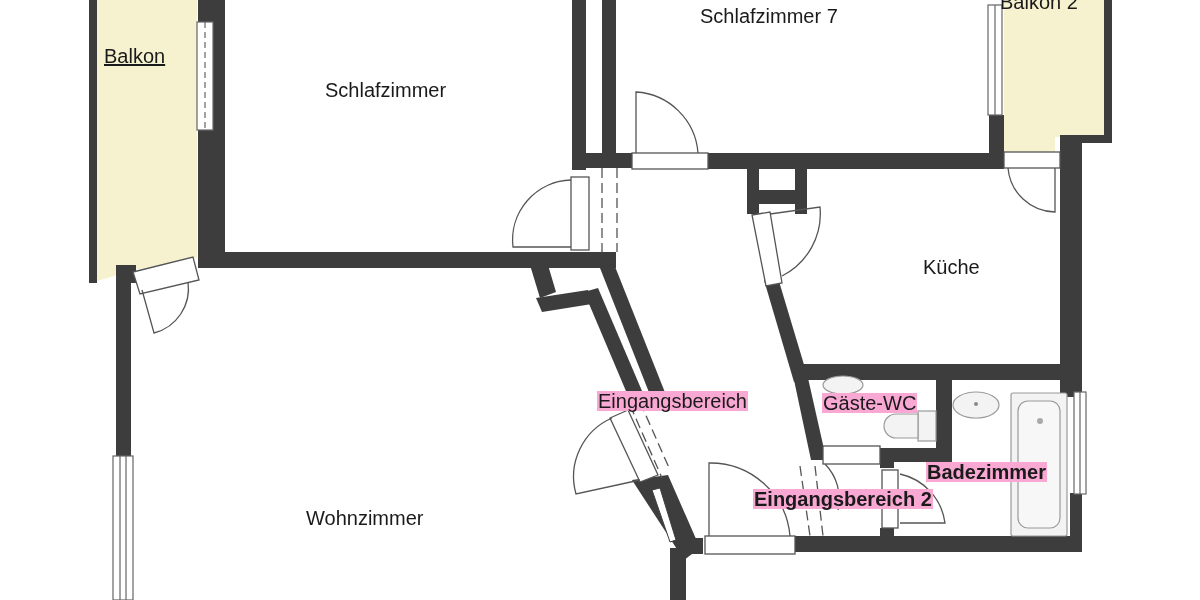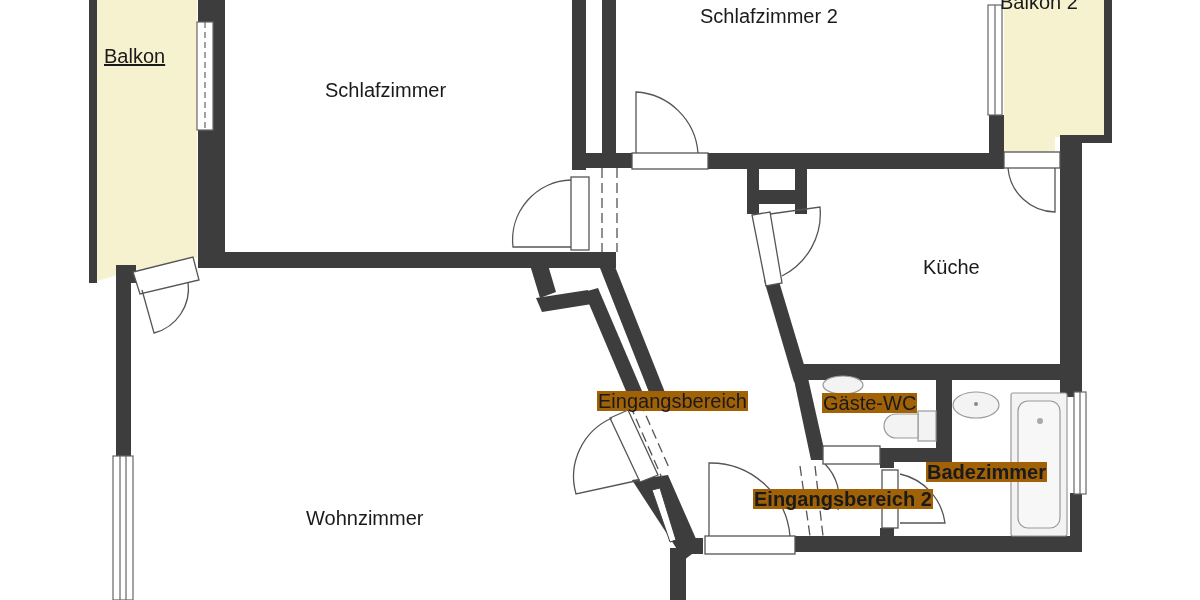--- a/index.html
+++ b/index.html
@@ -1,21 +1,21 @@
 <!DOCTYPE html>
 <html><head>
 <meta charset="utf-8">
 <style>
   html, body { margin:0; padding:0; background:#ffffff; }
   body { width:1200px; height:600px; overflow:hidden; position:relative;
          font-family:"Liberation Sans", sans-serif; }
   #plan { position:absolute; left:0; top:0; width:1200px; height:600px; }
   .label { position:absolute; font-size:20px; color:#1a1a1a; white-space:nowrap;
            font-family:"Liberation Sans", sans-serif; line-height:1; }
-  .label.bg { background:#a16207; padding:0 1px; }
+  .label.bg { background:#f9a8d4; padding:0 1px; }
 </style>
 </head>
 <body>
 
 <svg id="plan" viewBox="0 0 1200 600" xmlns="http://www.w3.org/2000/svg">
 
   <polygon points="94,0 197,0 197,258 134,270 94,282" fill="#f6f2d0"></polygon>
   <polygon points="1004,0 1108,0 1108,137 1055,137 1055,153 1004,153" fill="#f6f2d0"></polygon>
 
   <g fill="#3d3d3d" stroke="none">
@@ -133,20 +133,20 @@
     <circle cx="976" cy="404" r="2" fill="#888" stroke="none"></circle>
 
     <rect x="1011" y="393" width="56" height="143" rx="2"></rect>
     <rect x="1018" y="401" width="42" height="127" rx="10" fill="#f7f7f7"></rect>
     <circle cx="1040" cy="421" r="3" fill="#aaa" stroke="none"></circle>
   </g>
 </svg>
 
 <span class="label" style="left:104px; top:46px;text-decoration:underline;">Balkon</span>
 <span class="label" style="left:325px; top:80px;">Schlafzimmer</span>
-<span class="label" style="left:700px; top:6px;">Schlafzimmer 2</span>
+<span class="label" style="left:700px; top:6px;">Schlafzimmer 7</span>
 <span class="label" style="left:1000px; top:-8px;">Balkon 2</span>
 <span class="label" style="left:923px; top:257px;">Küche</span>
 <span class="label" style="left:306px; top:460px;margin-top:48px;">Wohnzimmer</span>
 <span class="label bg" style="left:597px; top:391px;">Eingangsbereich</span>
 <span class="label bg" style="left:822px; top:393px;">Gäste-WC</span>
 <span class="label bg" style="left:926px; top:462px;font-weight:bold;">Badezimmer</span>
 <span class="label bg" style="left:753px; top:489px;font-weight:bold;">Eingangsbereich 2</span>
 
 </body></html>

